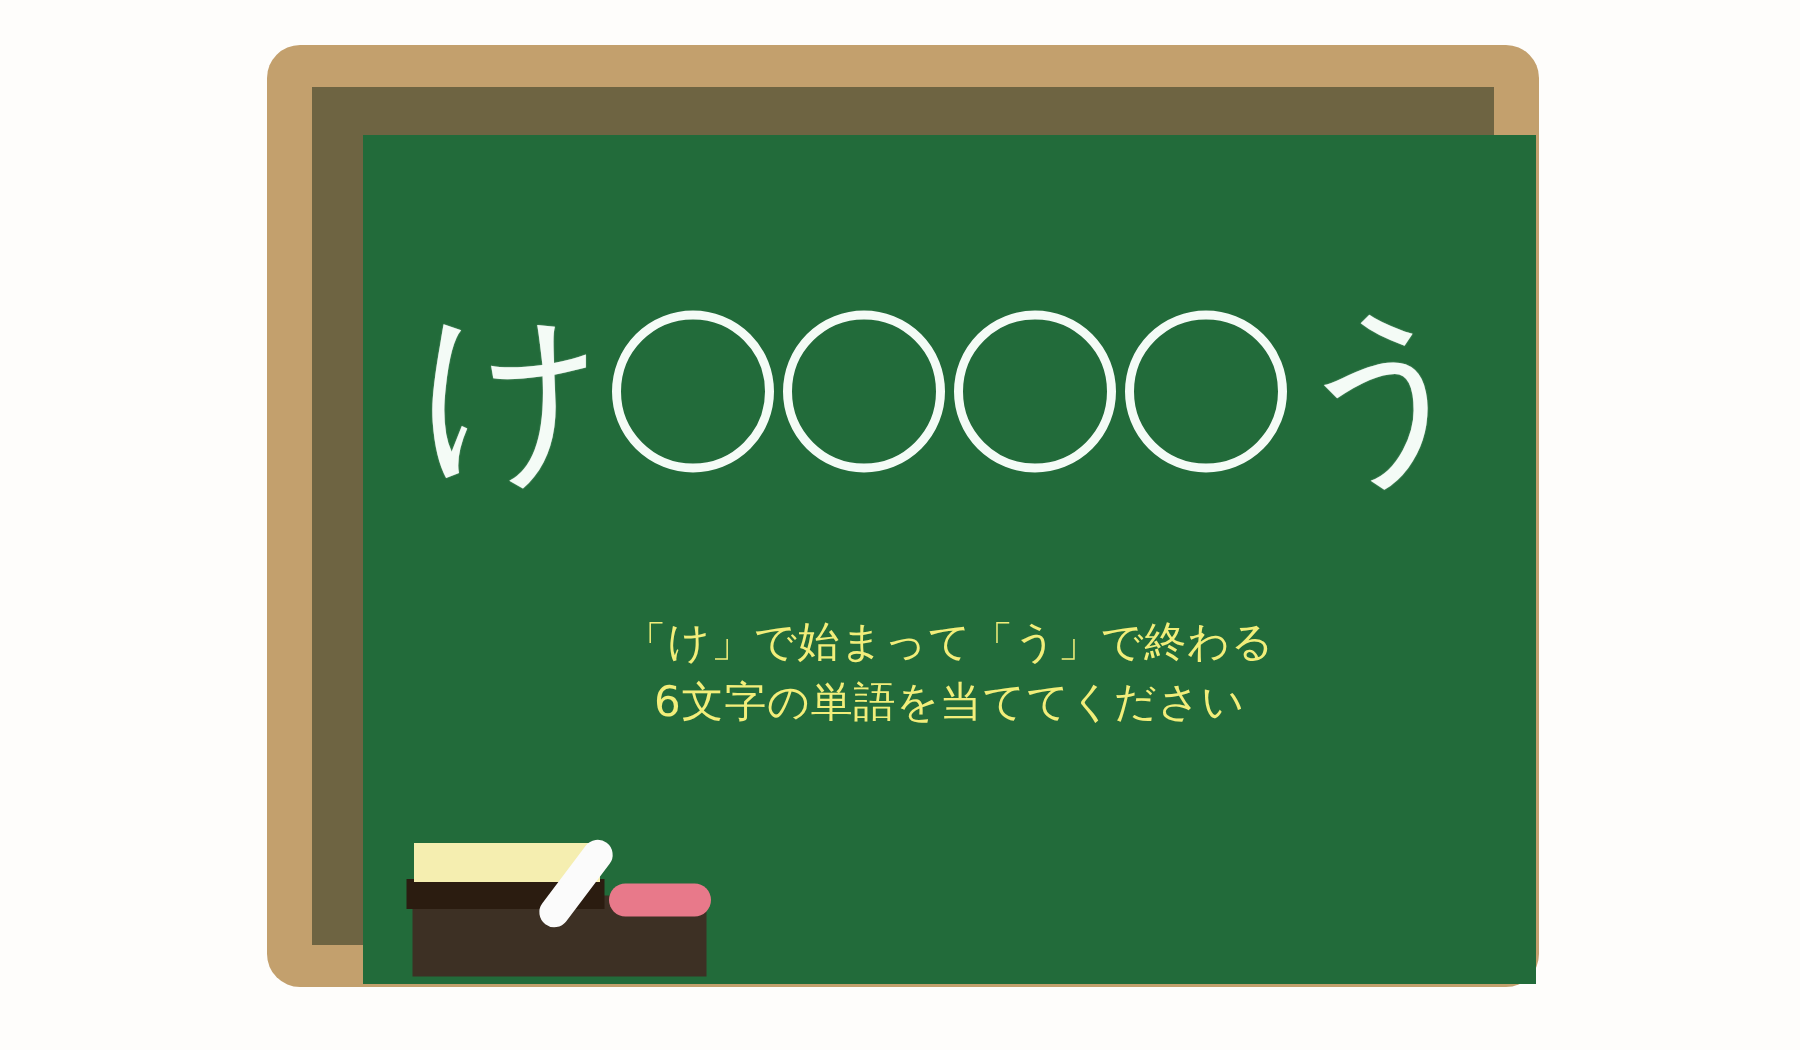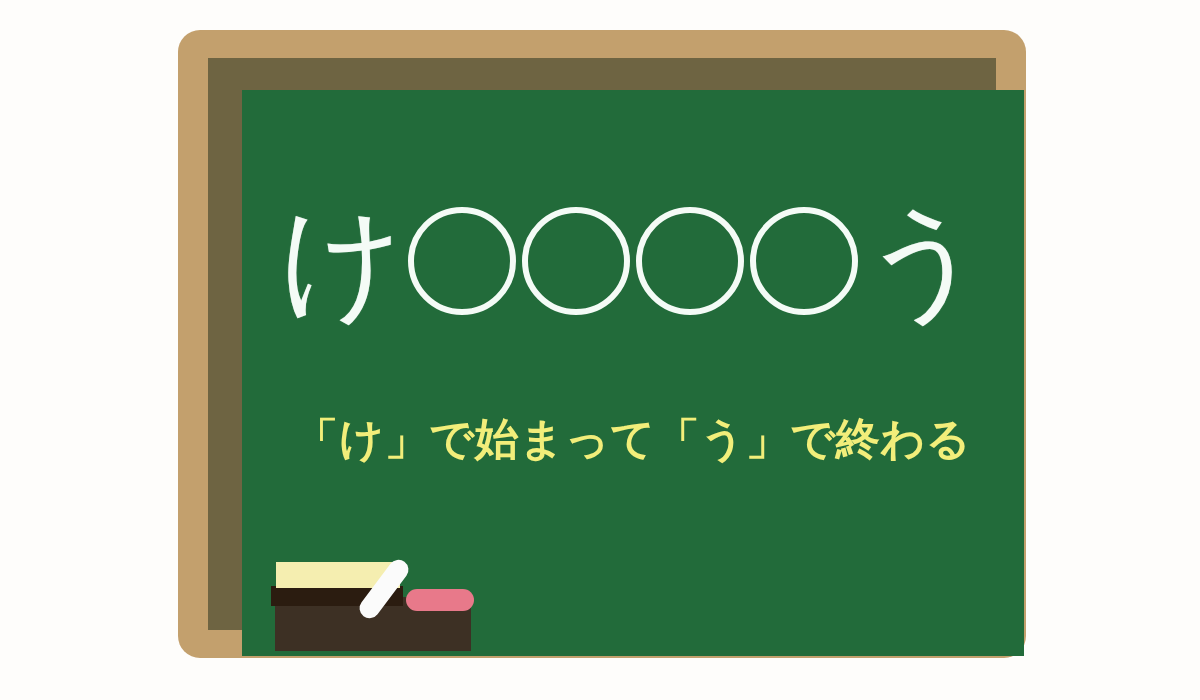--- a/index.html
+++ b/index.html
@@ -92,24 +92,24 @@
   
   .hint-block {
     position: absolute;
     left: 0;
     top: 318px;
     width: 782px;
     text-align: center;
   }
   .hint-line {
     color: #f2ee7a;
-    font-size: 44px;
+    font-size: 28px;
     line-height: 1.42;
     font-family: "DejaVu Sans", "Liberation Sans", sans-serif;
-    font-weight: 700;
+    font-weight: 400;
     letter-spacing: 0.5px;
     white-space: nowrap;
   }
 
   
   .tray-group {
     position: absolute;
     left: 0;
     top: 0;
     width: 1200px;
@@ -183,20 +183,21 @@
           <span class="puzzle-blank"></span>
           <span class="puzzle-blank"></span>
           <span class="puzzle-blank"></span>
           <span class="puzzle-blank"></span>
 
           <span class="puzzle-char">う</span>
         </div>
 
         <div class="hint-block">
           <div class="hint-line">「け」で始まって「う」で終わる</div>
+          <div class="hint-line">6文字の単語を当ててください</div>
         </div>
 
       </div>
     </div>
   </div>
 
   <div class="tray-group">
     <div class="chalk-tray"></div>
     <div class="eraser-base"></div>
     <div class="eraser-felt"></div>

